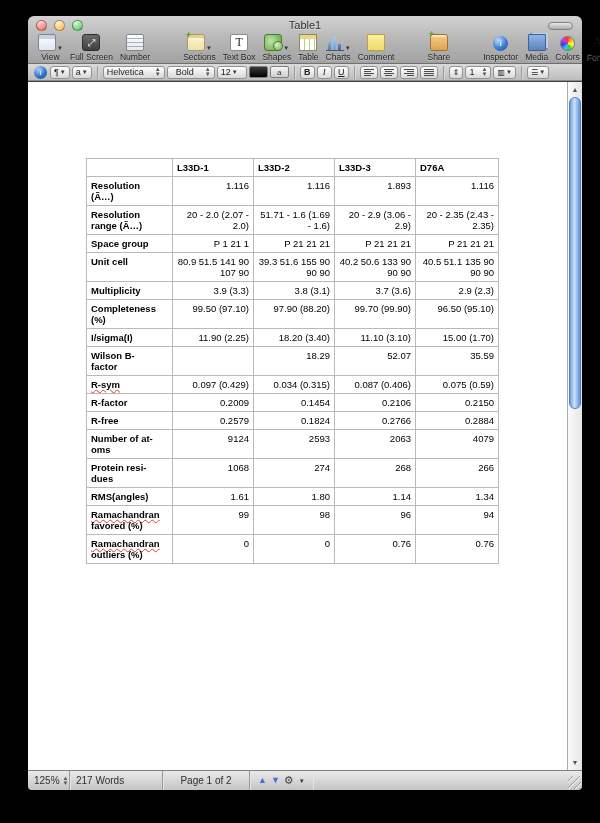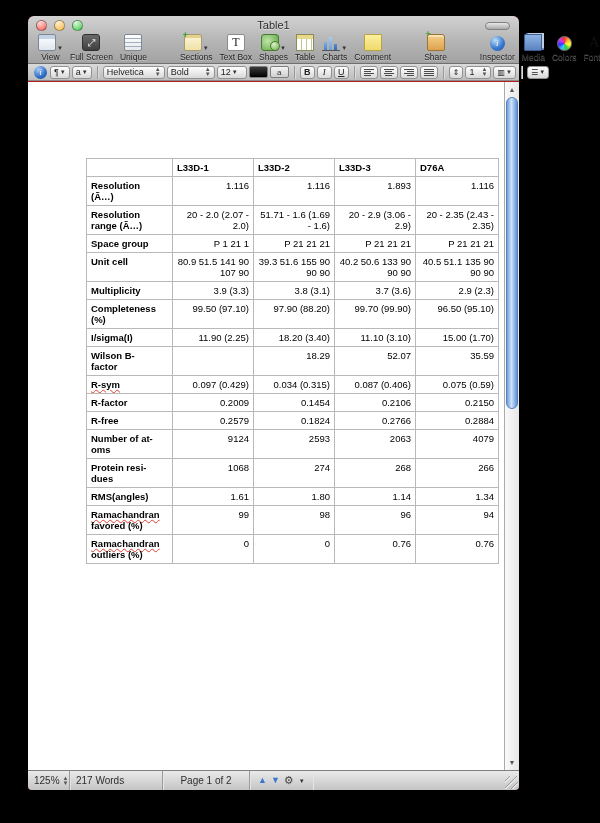--- a/index.html
+++ b/index.html
@@ -1,19 +1,19 @@
 <!DOCTYPE html>
 <html><head>
 <meta charset="utf-8">
 <style>
   html,body{margin:0;padding:0;background:#000;width:600px;height:823px;overflow:hidden;
     font-family:"Liberation Sans","DejaVu Sans",sans-serif;}
   *{box-sizing:border-box;}
-  .window{position:absolute;left:28px;top:16px;width:491px;height:774px;
-    border-radius:6px 6px 4px 4px;background:#b91c1c;box-shadow:0 8px 24px rgba(0,0,0,.7);}
+  .window{position:absolute;left:28px;top:16px;width:554px;height:774px;
+    border-radius:6px 6px 4px 4px;background:#404040;box-shadow:0 8px 24px rgba(0,0,0,.7);}
   
   .chrome{position:absolute;left:0;top:0;right:0;height:48px;border-radius:6px 6px 0 0;
     background:linear-gradient(#d2d2d2,#b9b9b9 45%,#a2a2a2);border-bottom:1px solid #6f6f6f;}
   .titlebar{position:absolute;left:0;top:0;right:0;height:18px;}
   .title{position:absolute;left:0;right:0;top:3px;text-align:center;font-size:11px;color:#2e2e2e;
     text-shadow:0 1px 0 rgba(255,255,255,.5);}
   .lights{position:absolute;left:8px;top:4px;display:flex;gap:7px;}
   .light{width:11px;height:11px;border-radius:50%;border:1px solid rgba(0,0,0,.35);
     box-shadow:inset 0 1px 1px rgba(255,255,255,.7);}
   .toolbtn-capsule{position:absolute;right:9px;top:6px;width:25px;height:8px;border-radius:5px;
@@ -140,21 +140,21 @@
         <div class="tb-item">
           <span class="tb-top">
             <span class="tb-icon icon-fullscreen">⤢</span>
           </span>
           <span class="tb-label">Full Screen</span>
         </div>
         <div class="tb-item">
           <span class="tb-top">
             <span class="tb-icon icon-outline"></span>
           </span>
-          <span class="tb-label">Unique</span>
+          <span class="tb-label">Number</span>
         </div>
         <div class="tb-item gap">
           <span class="tb-top">
             <span class="tb-icon icon-sections"></span>
             <span class="dd">▼</span>
           </span>
           <span class="tb-label">Sections</span>
         </div>
         <div class="tb-item">
           <span class="tb-top">
@@ -232,21 +232,21 @@
         <span class="dd">▼</span>
       </div>
     <div class="fb-sep"></div>
     <div class="fb-combo" style="width:62px;justify-content:space-between;">
         <span>Helvetica</span>
         <span class="fb-stepper">
           <span>▲</span>
           <span>▼</span>
         </span>
       </div>
-    <div class="fb-combo" style="width:48px;justify-content:space-between;">
+    <div class="fb-combo" style="width:48px;justify-content:flex-end;gap:8px;">
         <span>Bold</span>
         <span class="fb-stepper">
           <span>▲</span>
           <span>▼</span>
         </span>
       </div>
     <div class="fb-combo" style="width:30px;">
         <span>12</span>
         <span class="dd">▼</span>
       </div>

